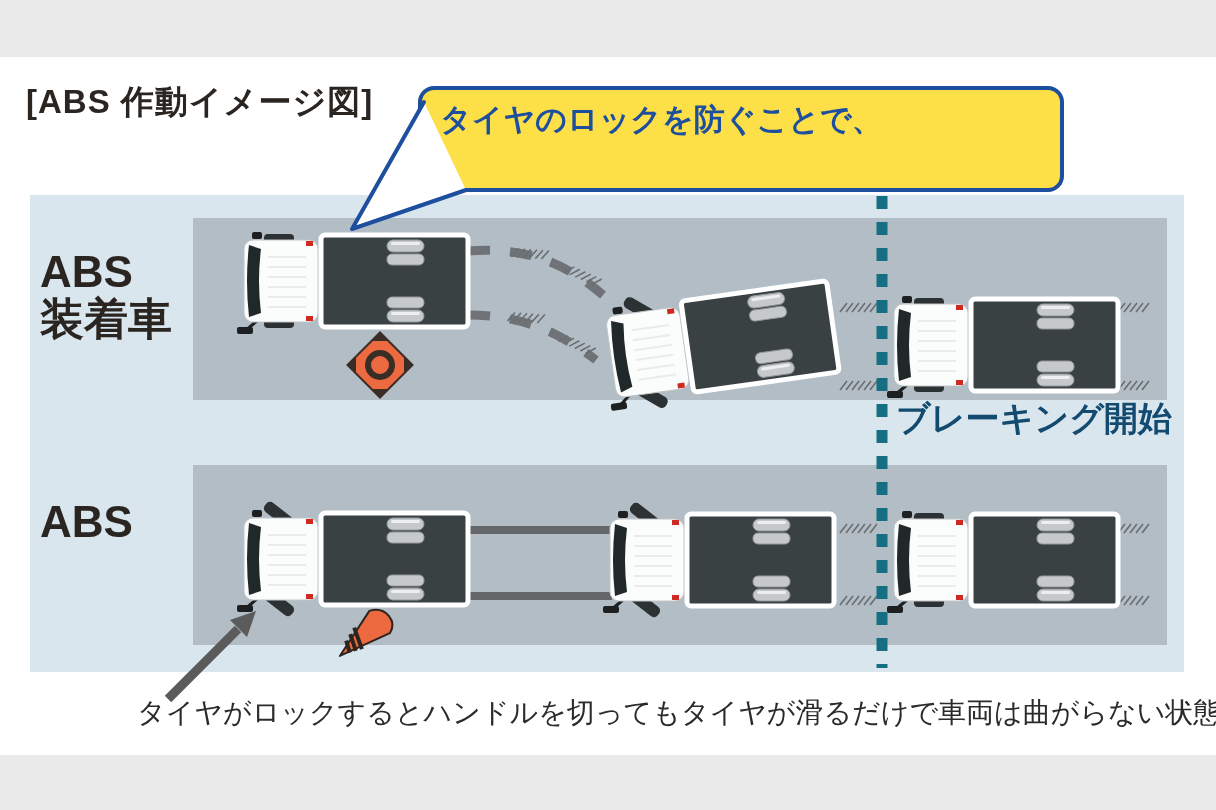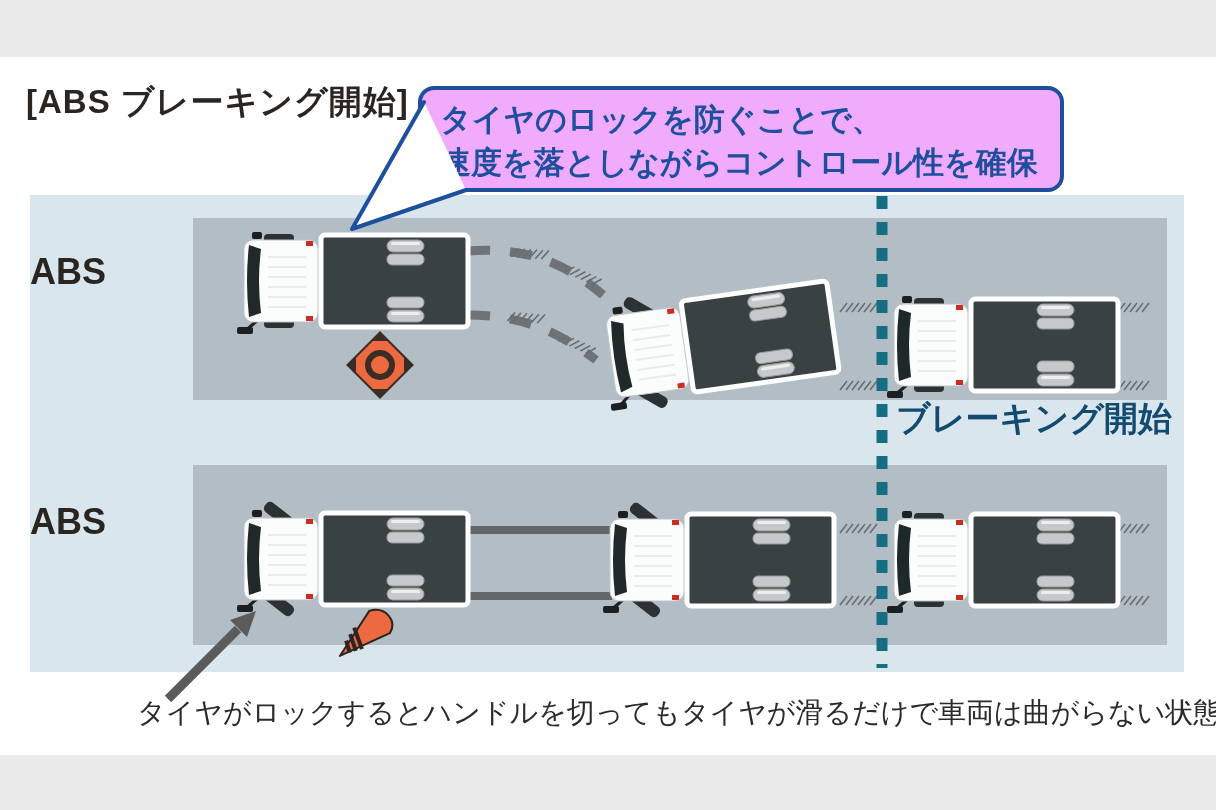--- a/index.html
+++ b/index.html
@@ -26,48 +26,48 @@
     position:absolute;left:26px;top:80px;z-index:2;
     font-size:33px;font-weight:600;letter-spacing:1px;color:var(--ink);
   }
   .panel{position:absolute;left:30px;top:195px;width:1154px;height:477px;background:var(--panel-blue);z-index:0;}
   svg.scene{position:absolute;left:0;top:0;z-index:1;}
   .road{fill:var(--road-gray);}
   .track{stroke:var(--track-gray);}
   .brake-line{stroke:var(--dash-teal);}
   .orange{fill:var(--obstacle-orange);}
   .row-label{
-    position:absolute;left:30px;z-index:2;font-size:36px;font-weight:600;
+    position:absolute;left:40px;z-index:2;font-size:44px;font-weight:600;
     line-height:47px;color:var(--ink);
   }
   .row-label.first{top:248px;}
   .row-label.second{top:498px;}
   .callout{
     position:absolute;left:418px;top:86px;width:646px;height:106px;z-index:2;
-    background:#f0abfc;border:4px solid var(--callout-blue);border-radius:16px;
+    background:#fde047;border:4px solid var(--callout-blue);border-radius:16px;
     padding:8px 0 0 18px;
   }
   .callout .line{font-size:31px;font-weight:bold;color:var(--callout-blue);line-height:43px;white-space:nowrap;}
   svg.tail{position:absolute;left:330px;top:88px;z-index:3;}
   .braking-label{
     position:absolute;left:896px;top:396px;z-index:2;
     font-size:34px;font-weight:bold;color:var(--braking-navy);white-space:nowrap;
   }
   .caption{
     position:absolute;left:137px;top:694px;z-index:1;
     font-size:28px;color:#2b2b2b;white-space:nowrap;letter-spacing:0px;
   }
 </style>
 </head>
 <body>
 
 <div class="bar top"></div>
 <div class="bar bottom"></div>
 
-<div class="page-title">[ABS ブレーキング開始]</div>
+<div class="page-title">[ABS 作動イメージ図]</div>
 
 <div class="panel"></div>
 
 <svg class="scene" width="1216" height="810" viewBox="0 0 1216 810" xmlns="http://www.w3.org/2000/svg" xmlns:xlink="http://www.w3.org/1999/xlink">
   <defs>
 
     <g id="hx">
       <path d="M0,9 L7,0 M6,9 L13,0 M12,9 L19,0 M18,9 L25,0 M24,9 L31,0 M30,9 L37,0" stroke="#6a6e71" stroke-width="1.6" fill="none"></path>
     </g>
 
@@ -197,28 +197,28 @@
   <line class="brake-line" x1="882" y1="196" x2="882" y2="668" stroke-width="11" stroke-dasharray="13 13"></line>
 
   <g>
     <line x1="168" y1="699" x2="238" y2="629" stroke="#5b5b5b" stroke-width="9"></line>
     <polygon points="256,611 247,637 230,620" fill="#5b5b5b"></polygon>
   </g>
 </svg>
 
 <div class="row-label first">
   <div>ABS</div>
+  <div>装着車</div>
 </div>
 <div class="row-label second">
   <div>ABS</div>
 </div>
 
 <div class="callout">
   <div class="line">タイヤのロックを防ぐことで、</div>
-  <div class="line">速度を落としながらコントロール性を確保</div>
 </div>
 <svg class="tail" width="150" height="150" viewBox="330 88 150 150" xmlns="http://www.w3.org/2000/svg">
   <path d="M466,190 L352,229 L424,102 Z" fill="#ffffff" stroke="none"></path>
   <path d="M466,190 L352,229 L424,102" fill="none" stroke="#1d4f9e" stroke-width="4" stroke-linejoin="round" stroke-linecap="round" style="stroke:var(--callout-blue)"></path>
 </svg>
 
 <div class="braking-label">ブレーキング開始</div>
 
 <div class="caption">タイヤがロックするとハンドルを切ってもタイヤが滑るだけで車両は曲がらない状態</div>
 

